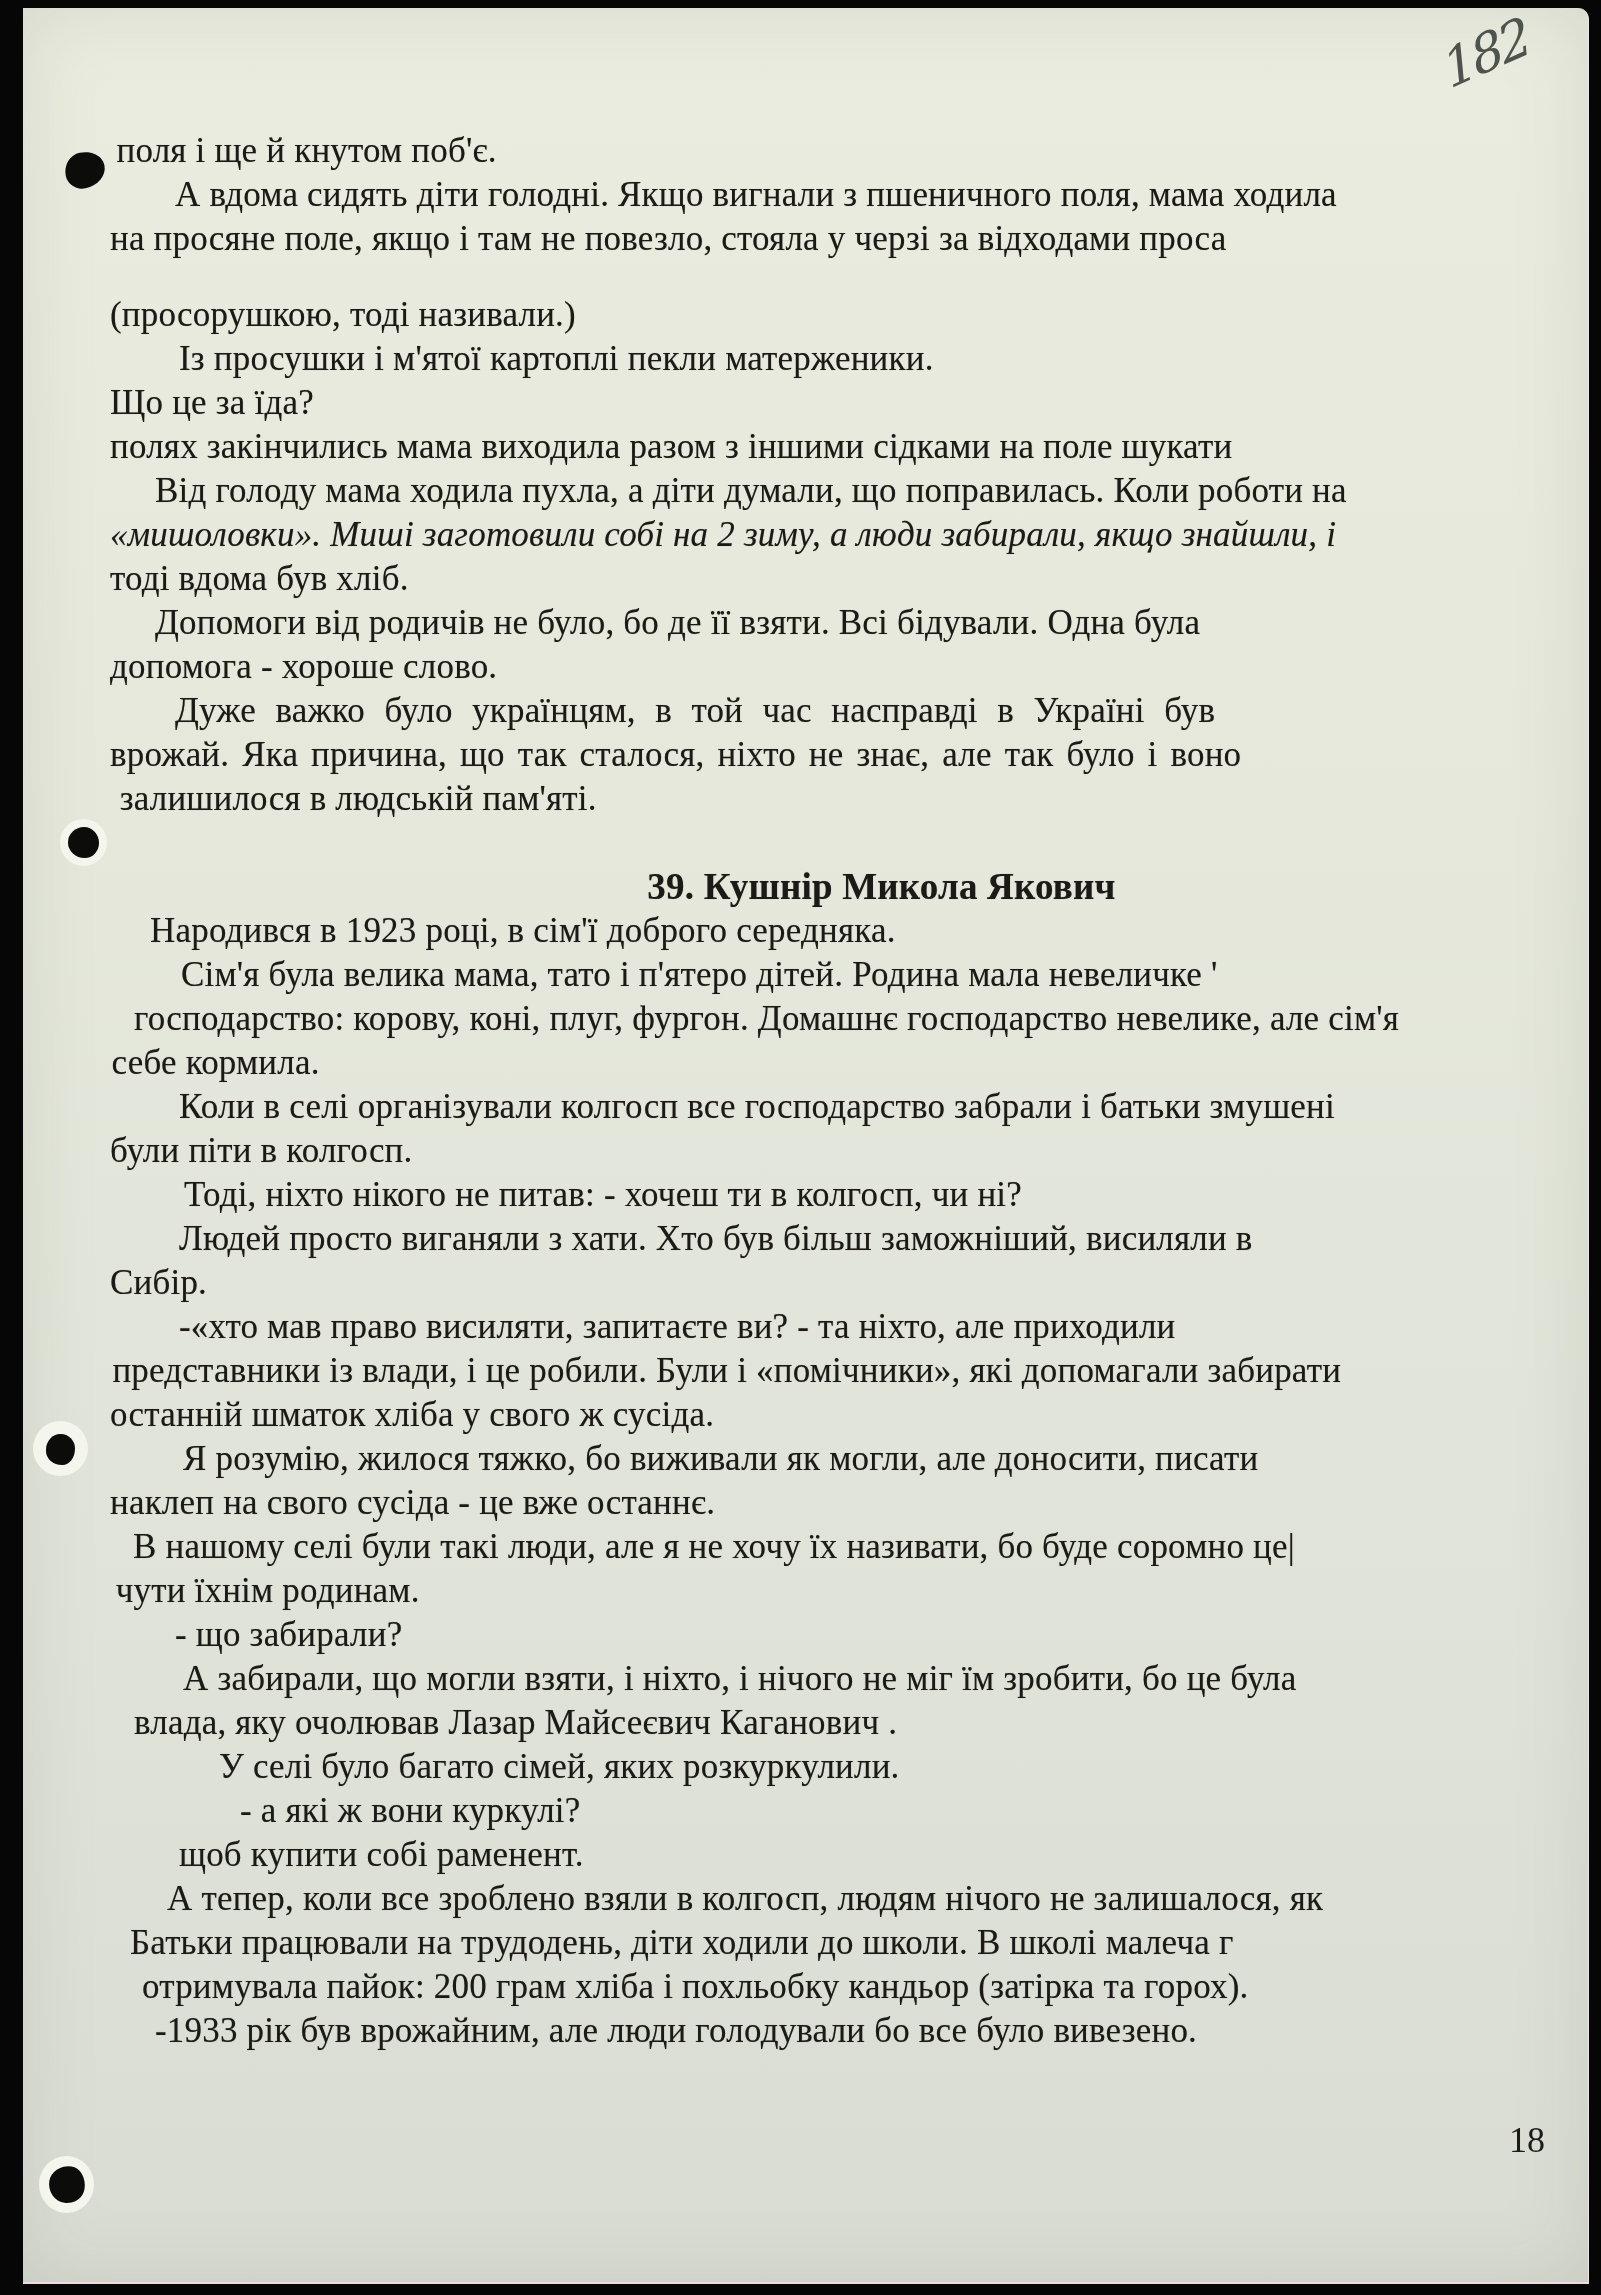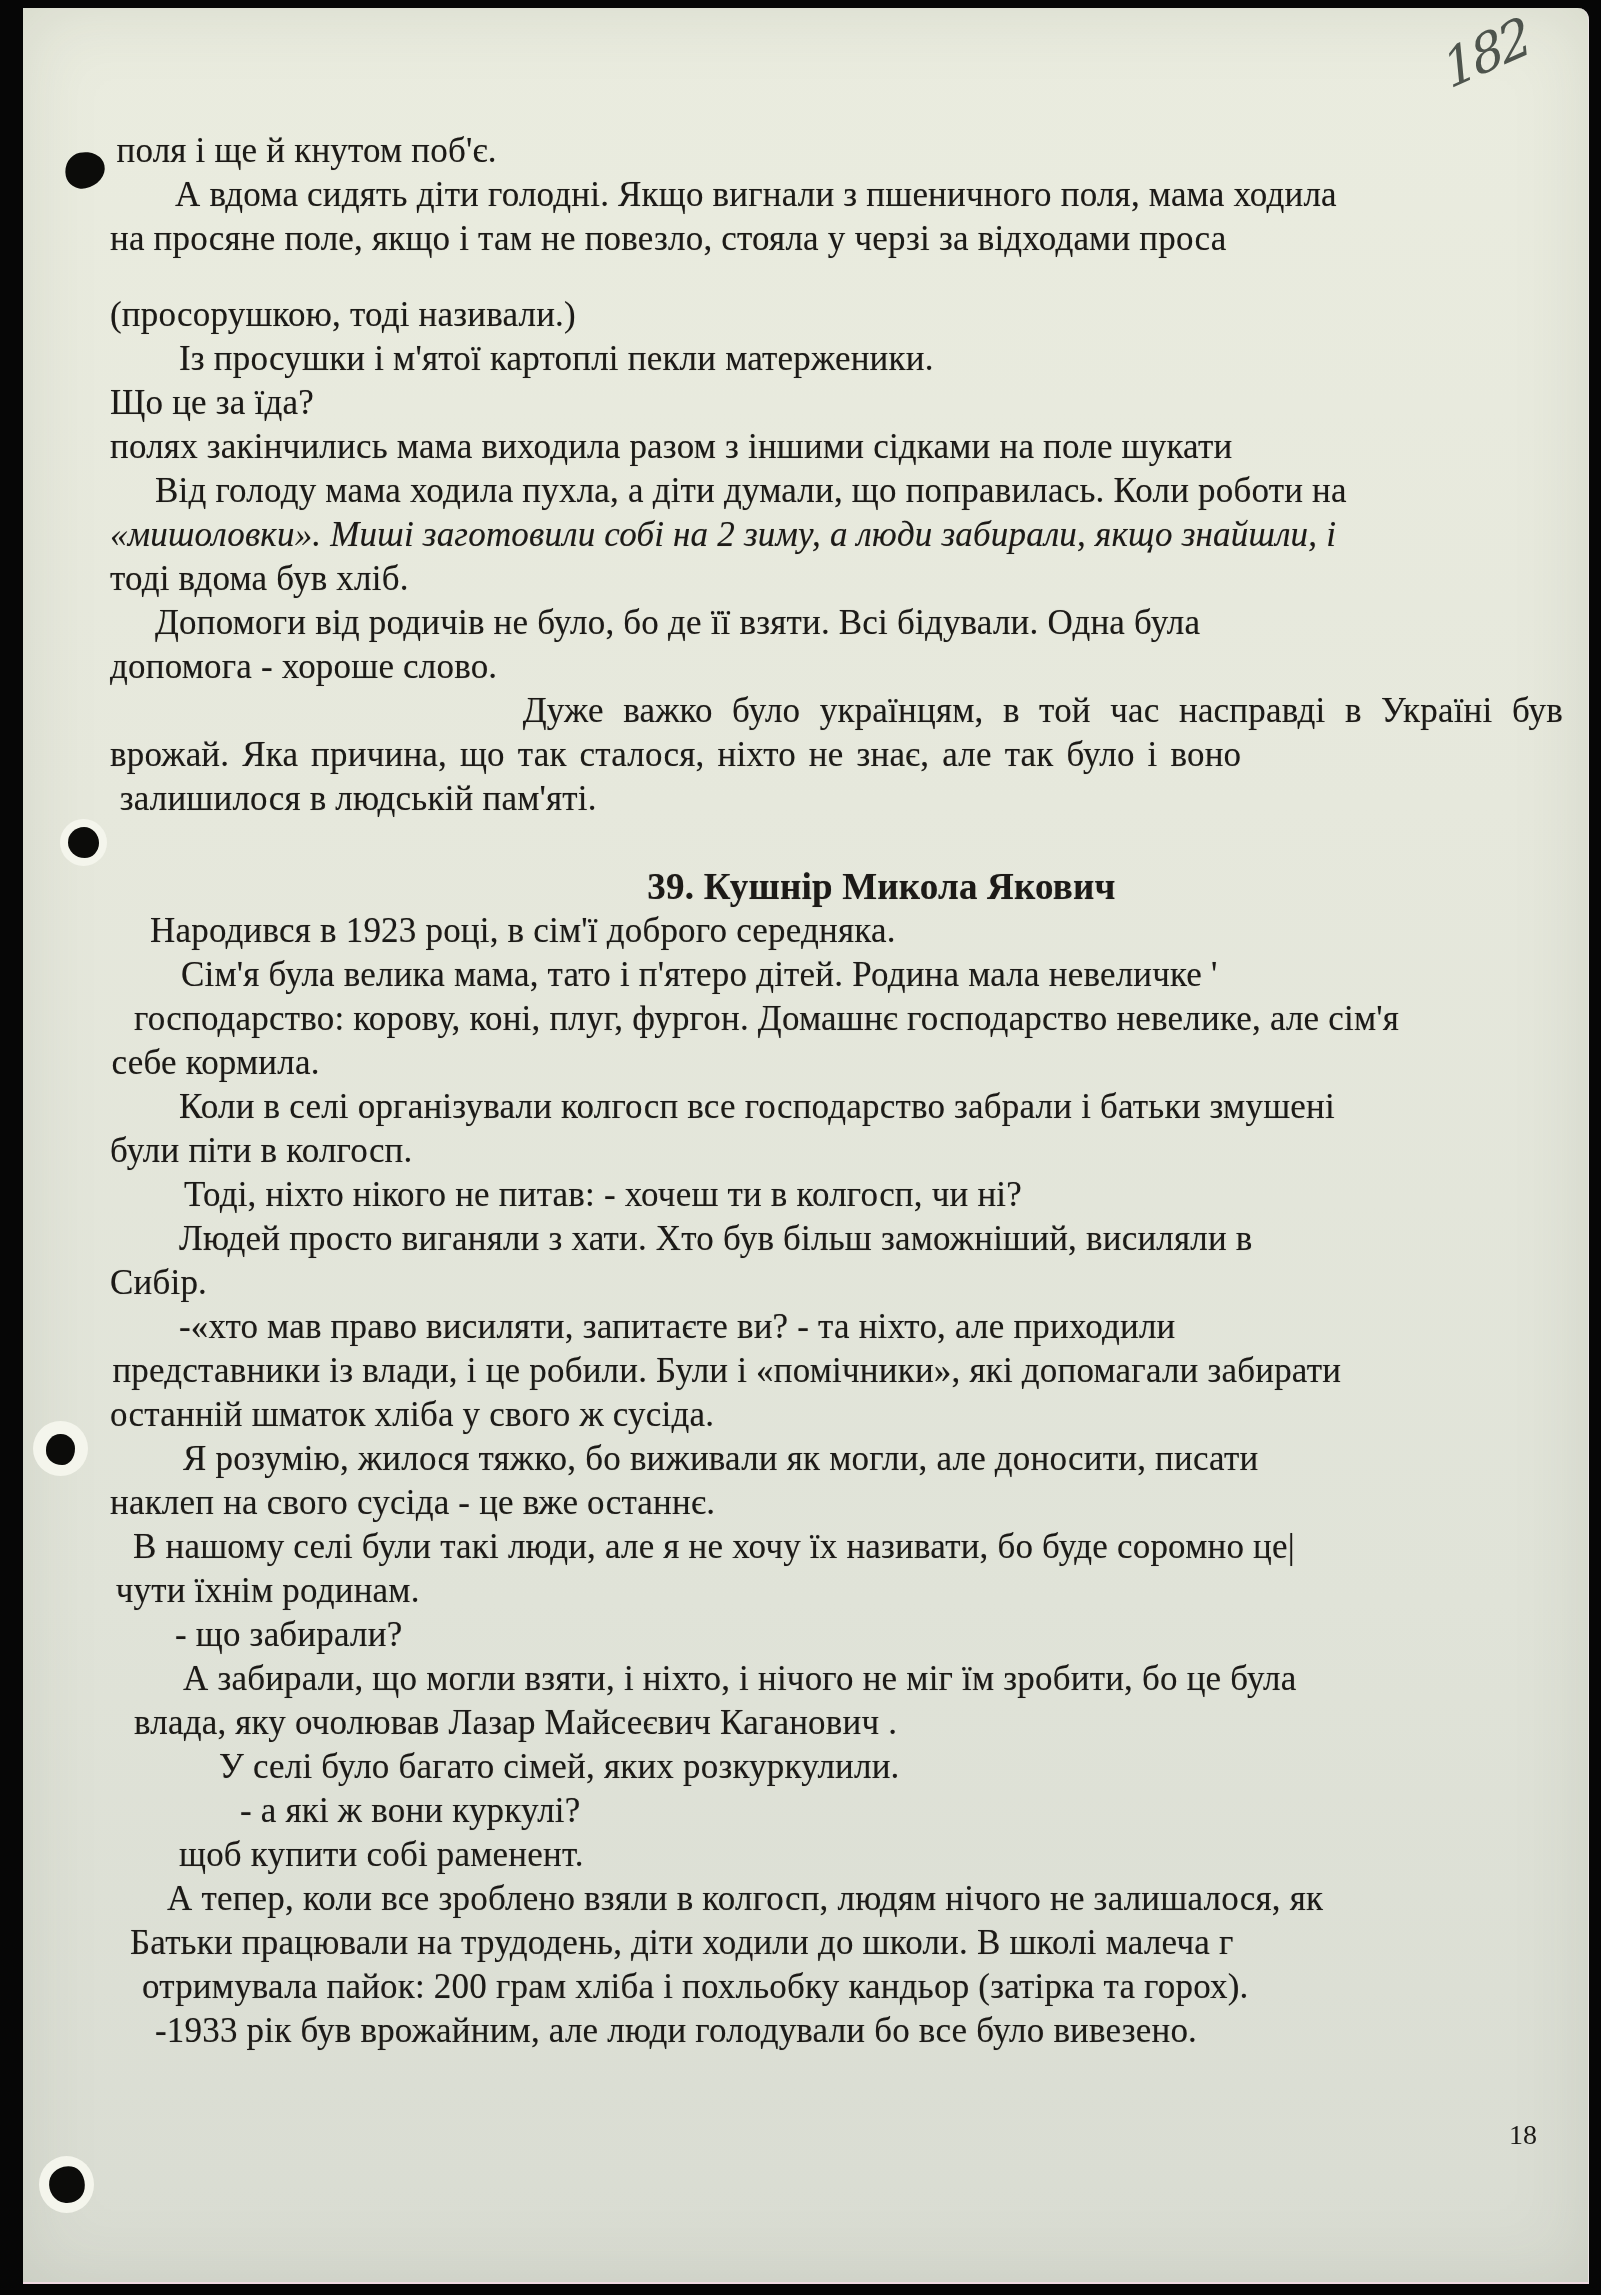--- a/index.html
+++ b/index.html
@@ -32,37 +32,37 @@
   }
   .line{white-space:nowrap;}
   .line.gap{height:44px;}
   .line.heading{
     font-weight:700;
     font-size:37px;
     text-align:center;
     transform:translateX(45px);
     white-space:nowrap;
   }
-  .line.stretch{word-spacing:10.5px;text-align:right;}
+  .line.stretch{word-spacing:10.5px;}
   .line.stretch2{word-spacing:4px;}
   .handwritten{
     position:absolute;
     left:1418px;top:14.6px;
     font-size:52px;
     font-style:italic;
     font-family:"DejaVu Serif",serif;
     color:#39403a;
     transform:rotate(-24deg) skewX(-8deg);
     opacity:0.88;
     letter-spacing:-3.2px;
   }
   .page-number{
     position:absolute;
     left:1486px;top:2111px;
-    font-size:28px;
+    font-size:36px;
     color:#1c1a17;
   }
   .blot{position:absolute;background:#0c0c0a;}
   .blot-halo{position:absolute;background:#f4f5ec;border-radius:50%;}
   .blot-1{left:42px;top:144px;width:40px;height:36px;border-radius:46% 54% 58% 42%/55% 48% 52% 45%;transform:rotate(-12deg);}
   .blot-2{left:45px;top:819px;width:31px;height:31px;border-radius:52% 48% 46% 54%/50% 52% 48% 50%;}
   .halo-2{left:37px;top:811px;width:47px;height:47px;}
   .blot-3{left:23px;top:1426px;width:29px;height:31px;border-radius:50% 50% 44% 56%/52% 48% 54% 46%;}
   .halo-3{left:9.7px;top:1413px;width:55px;height:55px;}
   .blot-4{left:26px;top:2158px;width:36px;height:37px;border-radius:55% 45% 50% 50%/48% 55% 45% 52%;transform:rotate(8deg);}

